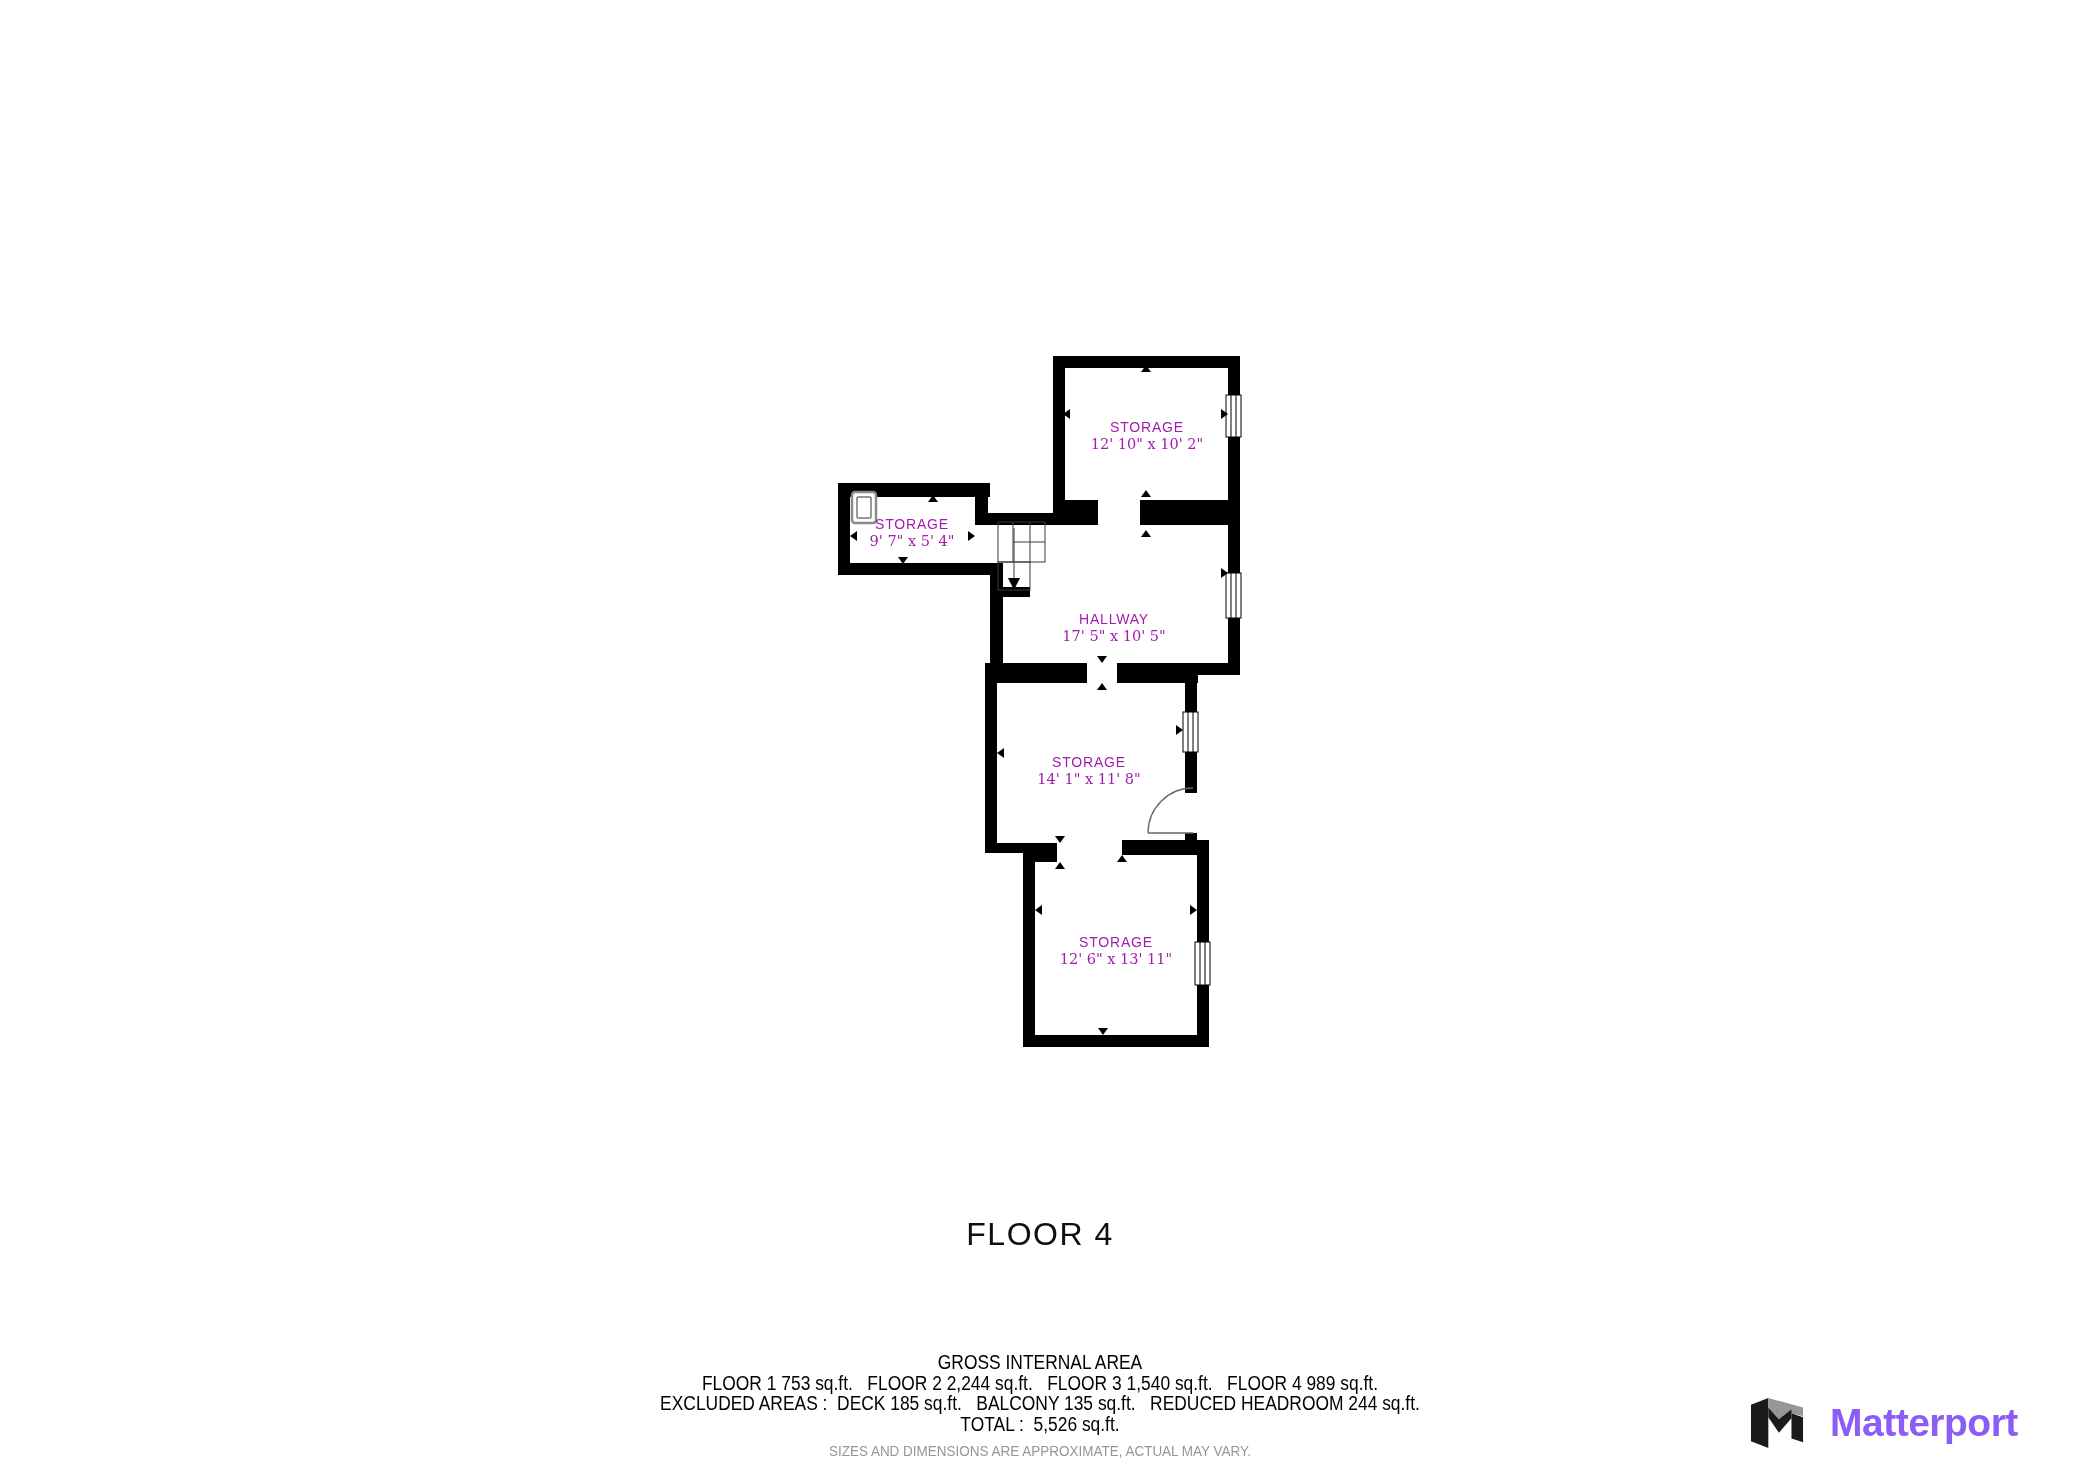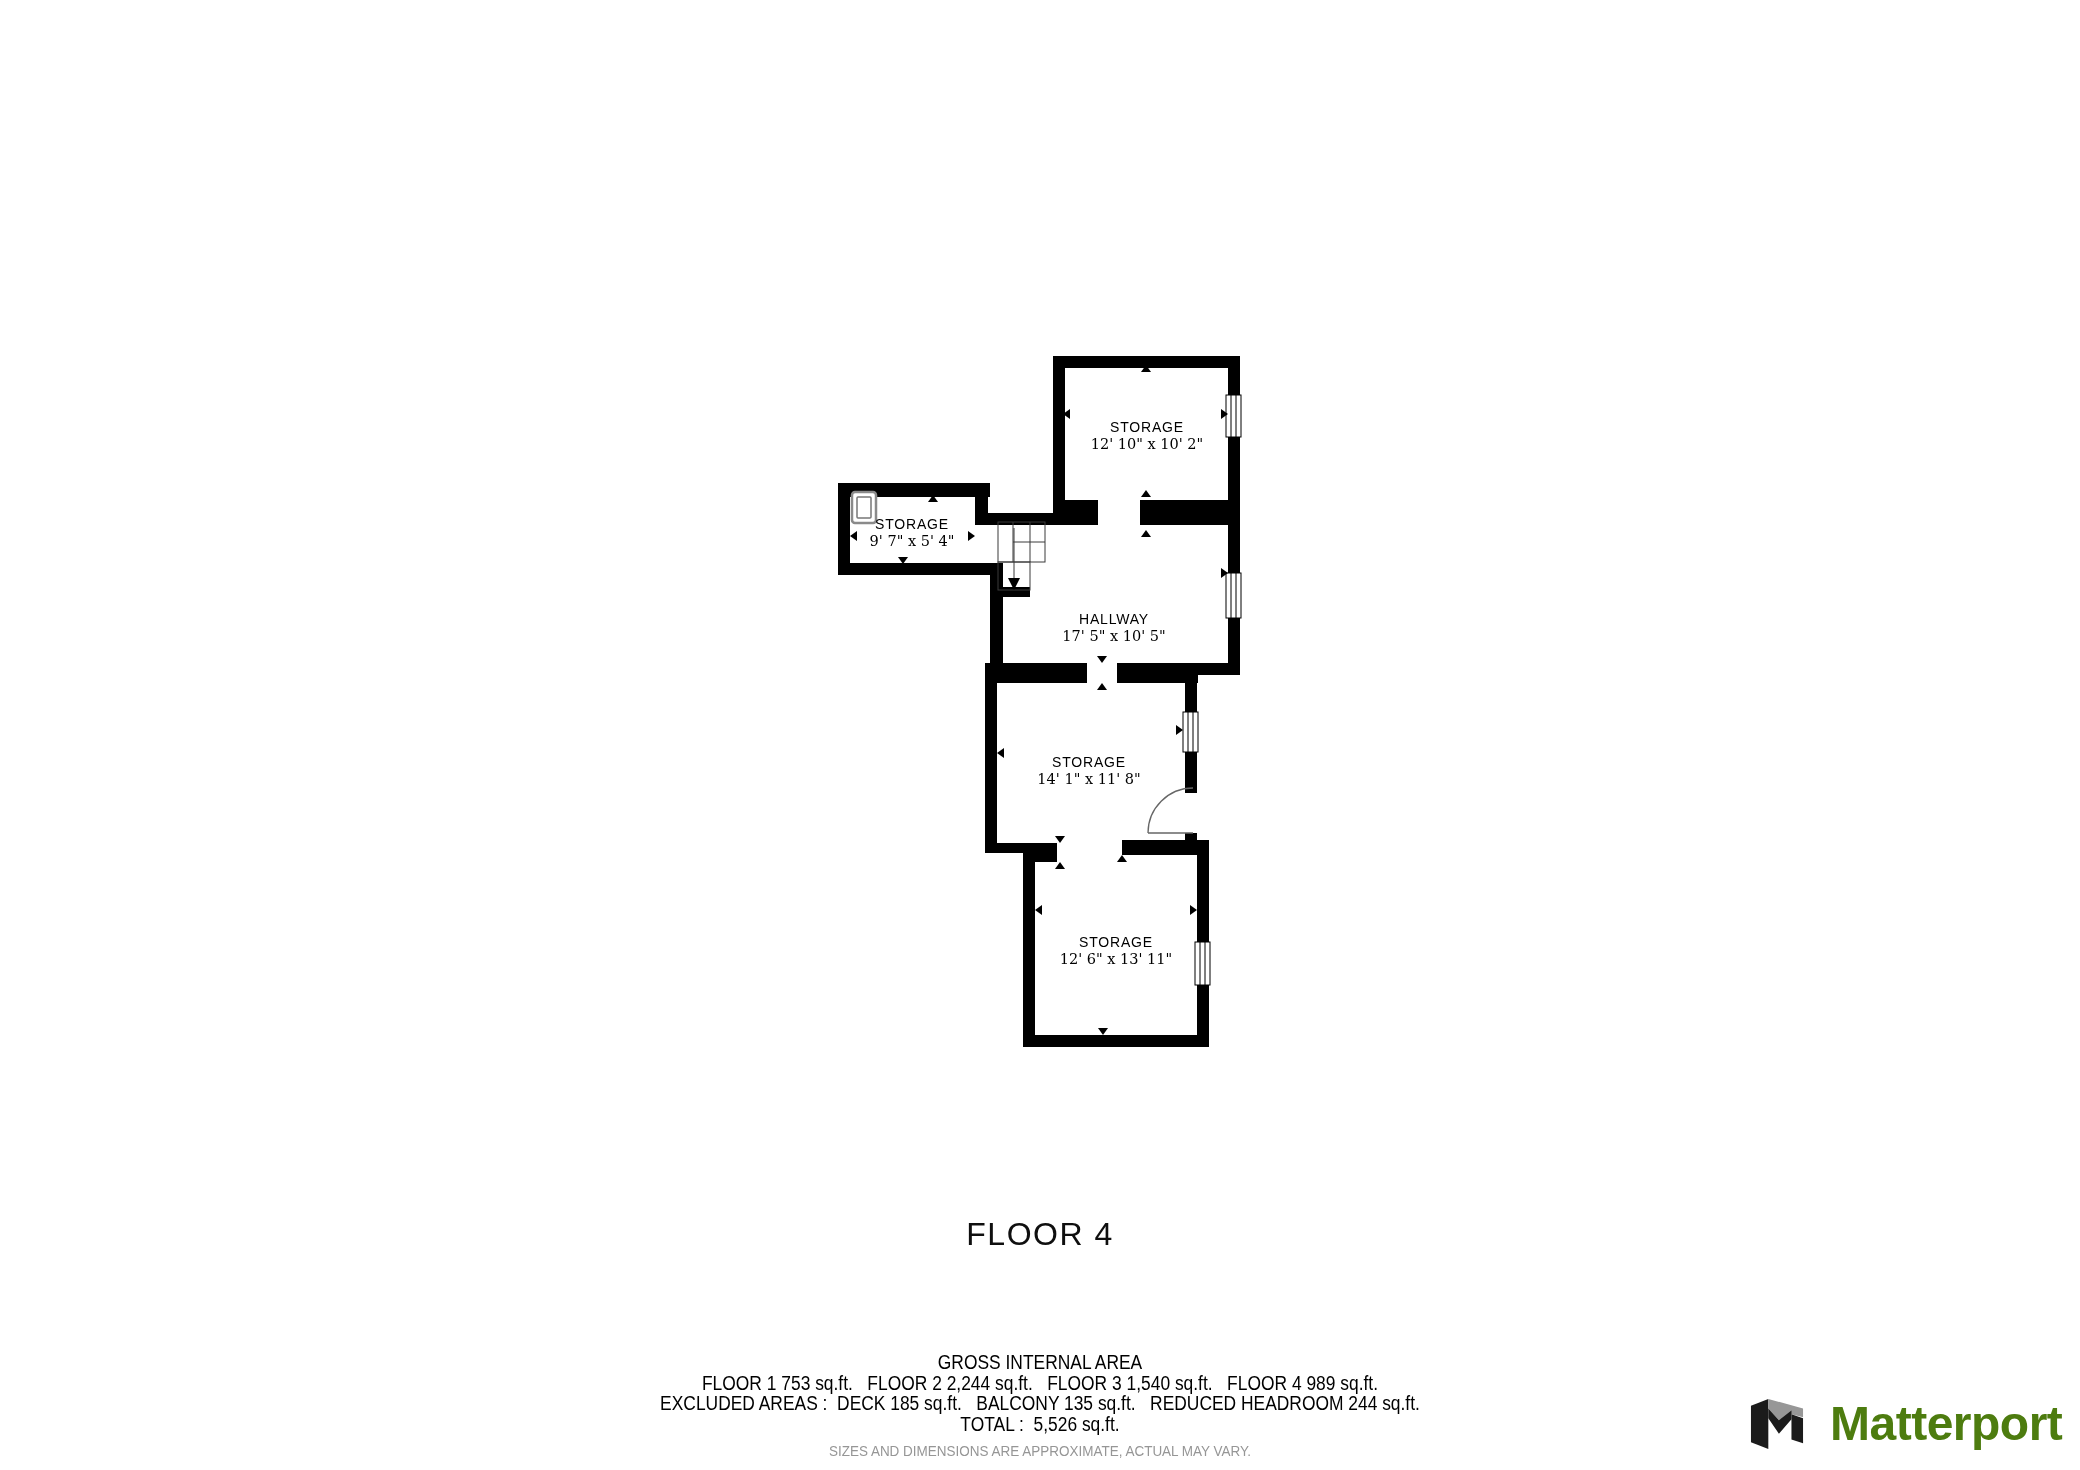--- a/index.html
+++ b/index.html
@@ -1,30 +1,30 @@
 <!DOCTYPE html>
 <html><head>
 <meta charset="utf-8">
 <style>
   html,body{margin:0;padding:0;background:#fff;}
   .page{position:relative;width:2080px;height:1470px;background:#ffffff;overflow:hidden;
         font-family:"Liberation Sans",sans-serif;color:#000;}
   .plan-svg{position:absolute;left:0;top:0;}
-  .room-label{position:absolute;transform:translateX(-50%);text-align:center;white-space:nowrap;color:#000000;}
+  .room-label{position:absolute;transform:translateX(-50%);text-align:center;white-space:nowrap;color:#a21caf;}
   .room-name{font-size:14px;letter-spacing:0.8px;line-height:17px;}
   .room-dims{font-family:"DejaVu Serif",serif;font-size:14.5px;line-height:17px;}
   .floor-title{position:absolute;top:1216px;left:0;width:100%;text-align:center;
                font-size:32px;letter-spacing:1.5px;font-weight:500;color:#0f0f0f;}
   .area-summary{position:absolute;top:1352px;left:0;width:100%;text-align:center;
                 transform:scaleX(0.87);transform-origin:50% 0;
                 font-size:20px;line-height:20.5px;color:#000;}
   .area-line{white-space:pre-wrap;}
   .disclaimer{font-size:15.5px;color:#969696;margin-top:7px;white-space:pre-wrap;}
   .brand{position:absolute;left:1750px;top:1396px;display:flex;align-items:center;}
-  .brand-text{margin-left:26px;font-size:48px;font-weight:700;color:#4d7c0f;letter-spacing:-0.5px;}
+  .brand-text{margin-left:26px;font-size:39px;font-weight:700;color:#8b5cf6;letter-spacing:-0.5px;}
 </style>
 </head>
 <body>
 
 <div class="page">
 
   <svg class="plan-svg" width="2080" height="1470" viewBox="0 0 2080 1470">
 
     <g fill="#000000">
 

